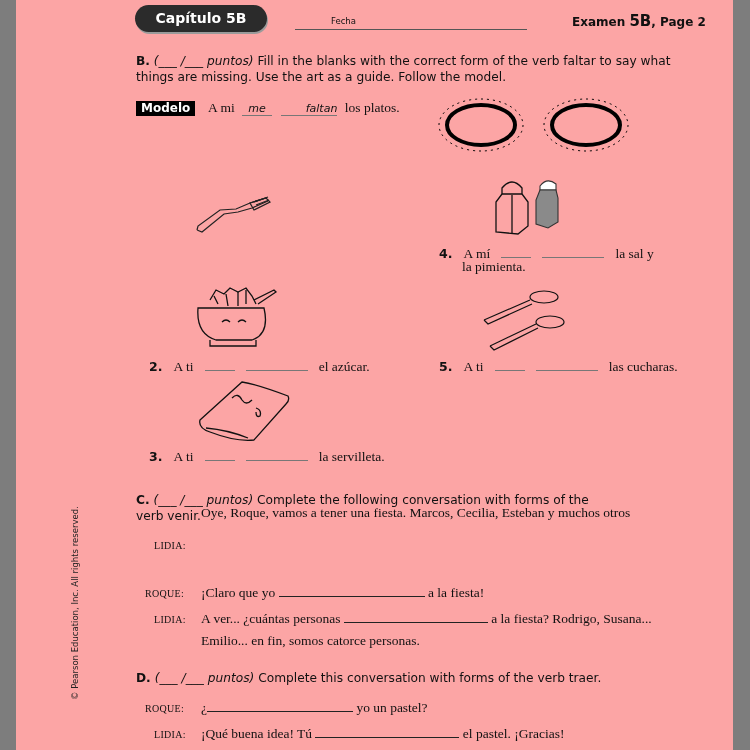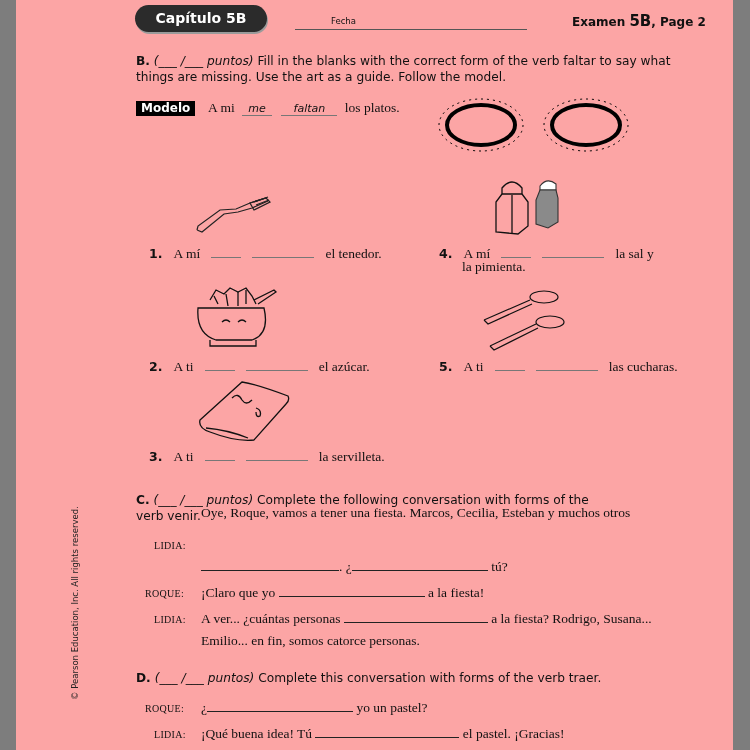--- a/index.html
+++ b/index.html
@@ -53,48 +53,41 @@
     <span class="letter">B.</span>
     <span class="pts">(___ /___ puntos)</span>
     <span>Fill in the blanks with the correct form of the verb </span><b>faltar</b><span> to say what</span>
   </div>
   <div class="abs section-head" style="left:120px; top:69px;">things are missing. Use the art as a guide. Follow the model.</div>
 
   <div class="modelo-box">Modelo</div>
   <div class="abs serif-line" style="left:192px; top:100px;">
     <span>A mi</span>
     <span class="answer-hand" style="width:30px; margin-left:4px;">me</span>
-    <span class="answer-hand" style="width:56px; margin-left:6px;">faltan</span>
+    <span class="answer-hand" style="width:56px; margin-left:6px;text-align:right;">faltan</span>
     <span style="margin-left:4px;">los platos.</span>
   </div>
 
   <svg style="left:416px; top:94px;" width="210" height="62" viewBox="0 0 210 62">
     <g fill="none" stroke="#000">
       <ellipse cx="49" cy="31" rx="42" ry="26" stroke-width="1" stroke-dasharray="2,4"></ellipse>
       <ellipse cx="49" cy="31" rx="34" ry="20" stroke-width="4"></ellipse>
       <ellipse cx="154" cy="31" rx="42" ry="26" stroke-width="1" stroke-dasharray="2,4"></ellipse>
       <ellipse cx="154" cy="31" rx="34" ry="20" stroke-width="4"></ellipse>
     </g>
   </svg>
 
   <svg style="left:178px; top:196px;" width="80" height="40" viewBox="0 0 80 40">
     <g fill="none" stroke="#222" stroke-width="1.2">
       <path d="M3 34 L8 36 L30 18 L44 16 L58 12 L74 5 M3 34 L4 30 L26 14 L42 13 L56 7 L72 2"></path>
       <path d="M56 7 L72 2 L76 6 L60 14 Z"></path>
       <line x1="60" y1="6" x2="74" y2="1"></line>
         <line x1="62" y1="9" x2="75" y2="4"></line>
     </g>
   </svg>
-  <div class="abs" style="left:133px; top:243px;">
-    <span class="item-num">1.</span>
-    <span class="serif-line" style="margin-left:6px;">A mí</span>
-    <span class="blank" style="width:30px; margin-left:6px;"></span>
-    <span class="blank" style="width:62px; margin-left:6px;"></span>
-    <span class="serif-line" style="margin-left:6px;">el tenedor.</span>
-  </div>
 
   <svg style="left:476px; top:178px;" width="80" height="60" viewBox="0 0 80 60">
     <g fill="none" stroke="#111" stroke-width="1.3">
       <path d="M10 10 Q20 -2 30 10 L30 16 L10 16 Z"></path>
       <path d="M10 16 L4 24 L4 54 L26 56 L36 48 L36 24 L30 16"></path>
       <line x1="20" y1="17" x2="20" y2="56"></line>
     </g>
     <g stroke="#333" stroke-width="1.1" fill="#8a8a8a">
       <path d="M48 8 Q55 -1 64 6 L64 12 L48 12 Z" fill="#fff"></path>
       <path d="M48 12 L44 22 L44 46 L56 50 L66 44 L66 20 L64 12 Z"></path>
@@ -160,24 +153,20 @@
 
   <div class="abs section-head" style="left:120px; top:492px;">
     <span class="letter">C.</span>
     <span class="pts">(___ /___ puntos)</span>
     <span>Complete the following conversation with forms of the</span>
   </div>
   <div class="abs section-head" style="left:120px; top:508px;"><span>verb </span><b>venir</b><span>.</span></div>
 
   <div class="abs speaker" style="left:138px; top:540px;">Lidia:</div>
   <div class="abs dialog" style="left:185px; top:505px;">Oye, Roque, vamos a tener una fiesta. Marcos, Cecilia, Esteban y muchos otros</div>
-  <div class="abs dialog" style="left:185px; top:559px;">
-    <span class="line-blank" style="width:138px;"></span><span>. ¿</span><span class="line-blank" style="width:136px;"></span>
-    <span>tú?</span>
-  </div>
 
   <div class="abs speaker" style="left:129px; top:588px;">Roque:</div>
   <div class="abs dialog" style="left:185px; top:585px;">
     <span>¡Claro que yo</span>
     <span class="line-blank" style="width:146px;"></span>
     <span>a la fiesta!</span>
   </div>
 
   <div class="abs speaker" style="left:138px; top:614px;">Lidia:</div>
   <div class="abs dialog" style="left:185px; top:611px;">

